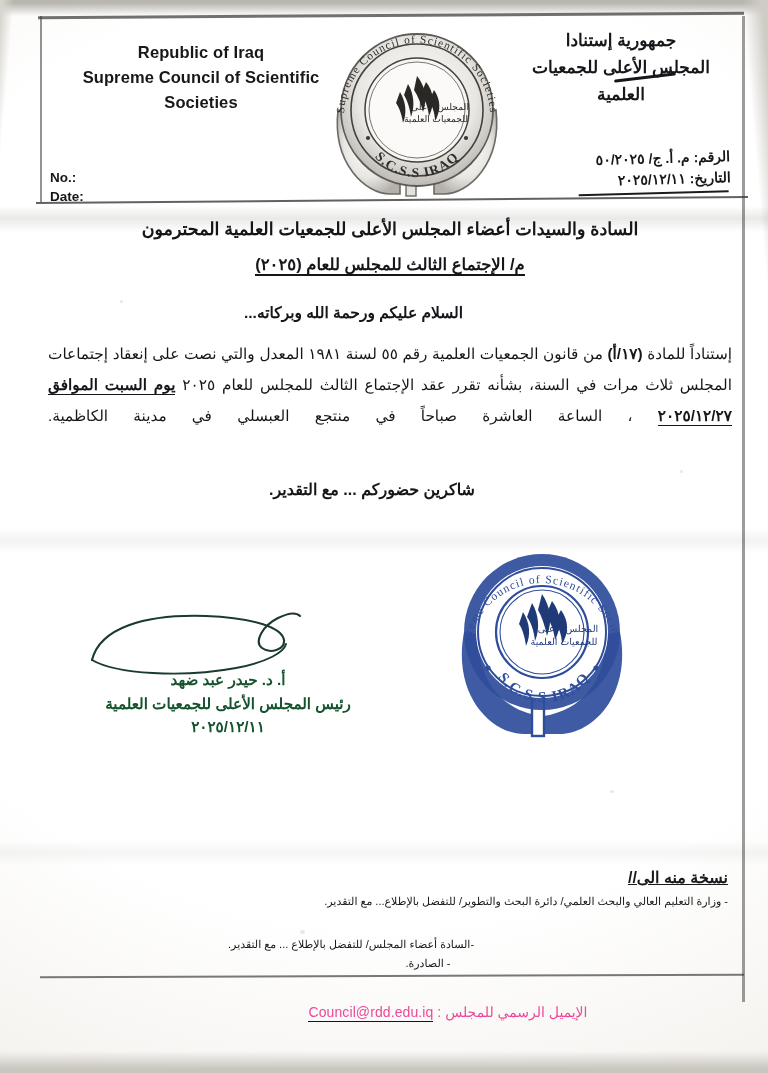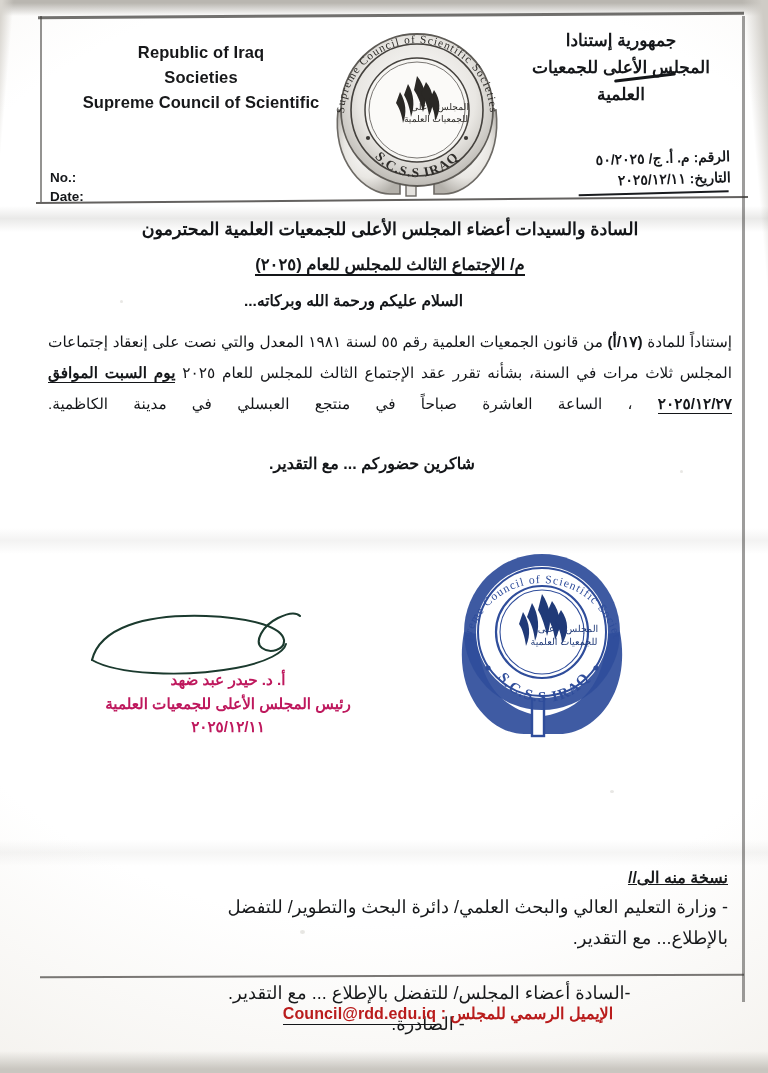--- a/index.html
+++ b/index.html
@@ -136,21 +136,21 @@
     text-align: center;
     font-weight: bold;
     font-size: 17.5px;
     line-height: 1.3;
     margin-bottom: 14px;
   }
   .subject {
     text-align: center;
     font-weight: bold;
     font-size: 16.5px;
-    margin-bottom: 18px;
+    margin-bottom: 30px;
   }
   .subject span {
     border-bottom: 2px solid #141619;
     padding-bottom: 1px;
   }
   .greeting {
     text-align: left;
     font-weight: bold;
     font-size: 15.5px;
     padding-left: 196px;
@@ -161,36 +161,36 @@
     line-height: 2.05;
     text-align: justify;
     text-align-last: justify;
   }
   .para .u { border-bottom: 1.8px solid #141619; padding-bottom: 1px; }
   .para .b { font-weight: bold; }
   .closing {
     text-align: center;
     font-weight: bold;
     font-size: 16px;
-    margin-top: 34px;
+    margin-top: 48px;
     padding-right: 36px;
   }
 
   
   .sigblock {
     position: absolute;
     left: 78px;
     top: 668px;
     width: 300px;
     direction: rtl;
     text-align: center;
     font-weight: bold;
     font-size: 15.2px;
     line-height: 1.55;
-    color: #be185d;
+    color: #14532d;
   }
   .sig-scrawl {
     position: absolute;
     left: 86px;
     top: 598px;
     width: 260px;
     height: 86px;
   }
 
   
@@ -203,37 +203,37 @@
     text-align: right;
     color: #17191b;
   }
   .cc-title {
     font-weight: bold;
     font-size: 16px;
     margin-bottom: 5px;
     text-decoration: underline;
   }
   .cc-item {
-    font-size: 18px;
+    font-size: 11px;
     line-height: 1.72;
   }
   .cc-item.c { text-align: center; padding-right: 60px; }
   .cc-item.r2 { text-align: left; padding-left: 40px; margin-top: 24px; }
 
   
   .footer {
     position: absolute;
     right: 40px;
     top: 1004px;
     width: 560px;
     direction: rtl;
     text-align: center;
-    font-weight: bold;
-    font-size: 16px;
-    color: #b91c1c;
+    font-weight: normal;
+    font-size: 14px;
+    color: #ec4899;
   }
   .footer .email {
     direction: ltr;
     display: inline-block;
     border-bottom: 1.8px solid #141619;
     padding-bottom: 1px;
     letter-spacing: .1px;
   }
 
   
@@ -268,22 +268,22 @@
   <div class="paper-speck" style="left:680px; top:470px; width:3px; height:3px;"></div>
 
   <div class="rule rule-top"></div>
   <div class="rule rule-header"></div>
   <div class="rule rule-left"></div>
   <div class="rule rule-right"></div>
   <div class="rule rule-bottom"></div>
 
   <div class="header-en">
     <div>Republic of Iraq</div>
+    <div>Supreme Council of Scientific</div>
     <div>Societies</div>
-    <div>Supreme Council of Scientific</div>
   </div>
 
   <div class="header-ar">
     <div>جمهورية إستنادا</div>
     <div>المجلس الأعلى للجمعيات</div>
     <div>العلمية</div>
     <div class="strike-mark"></div>
   </div>
 
   <svg class="logo-top" viewBox="0 0 190 186">

